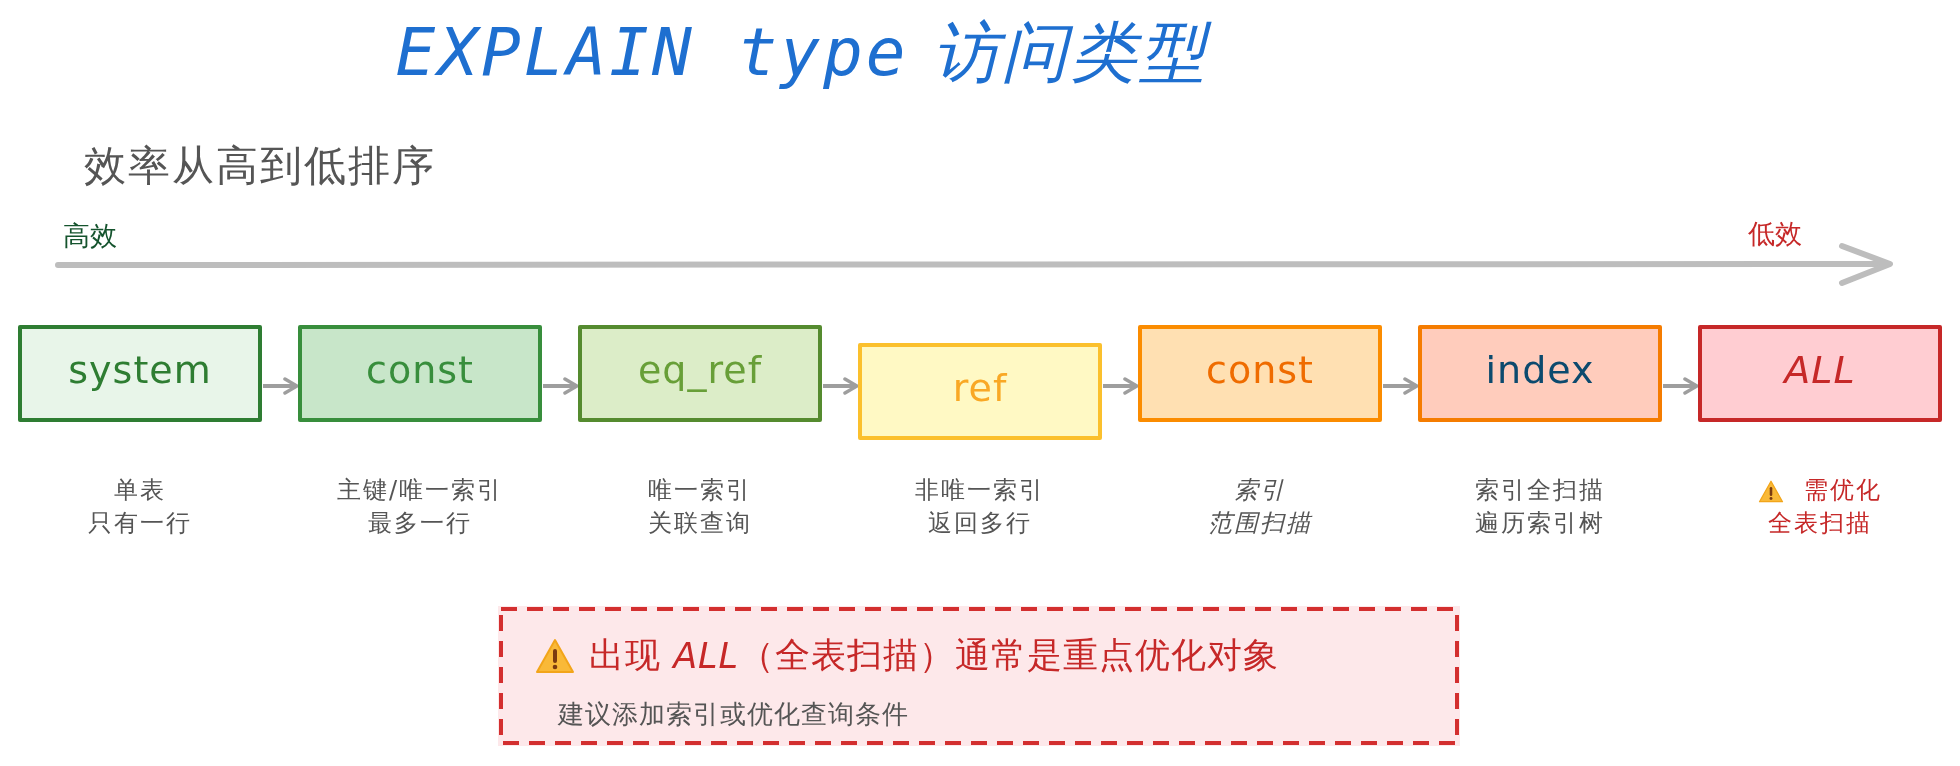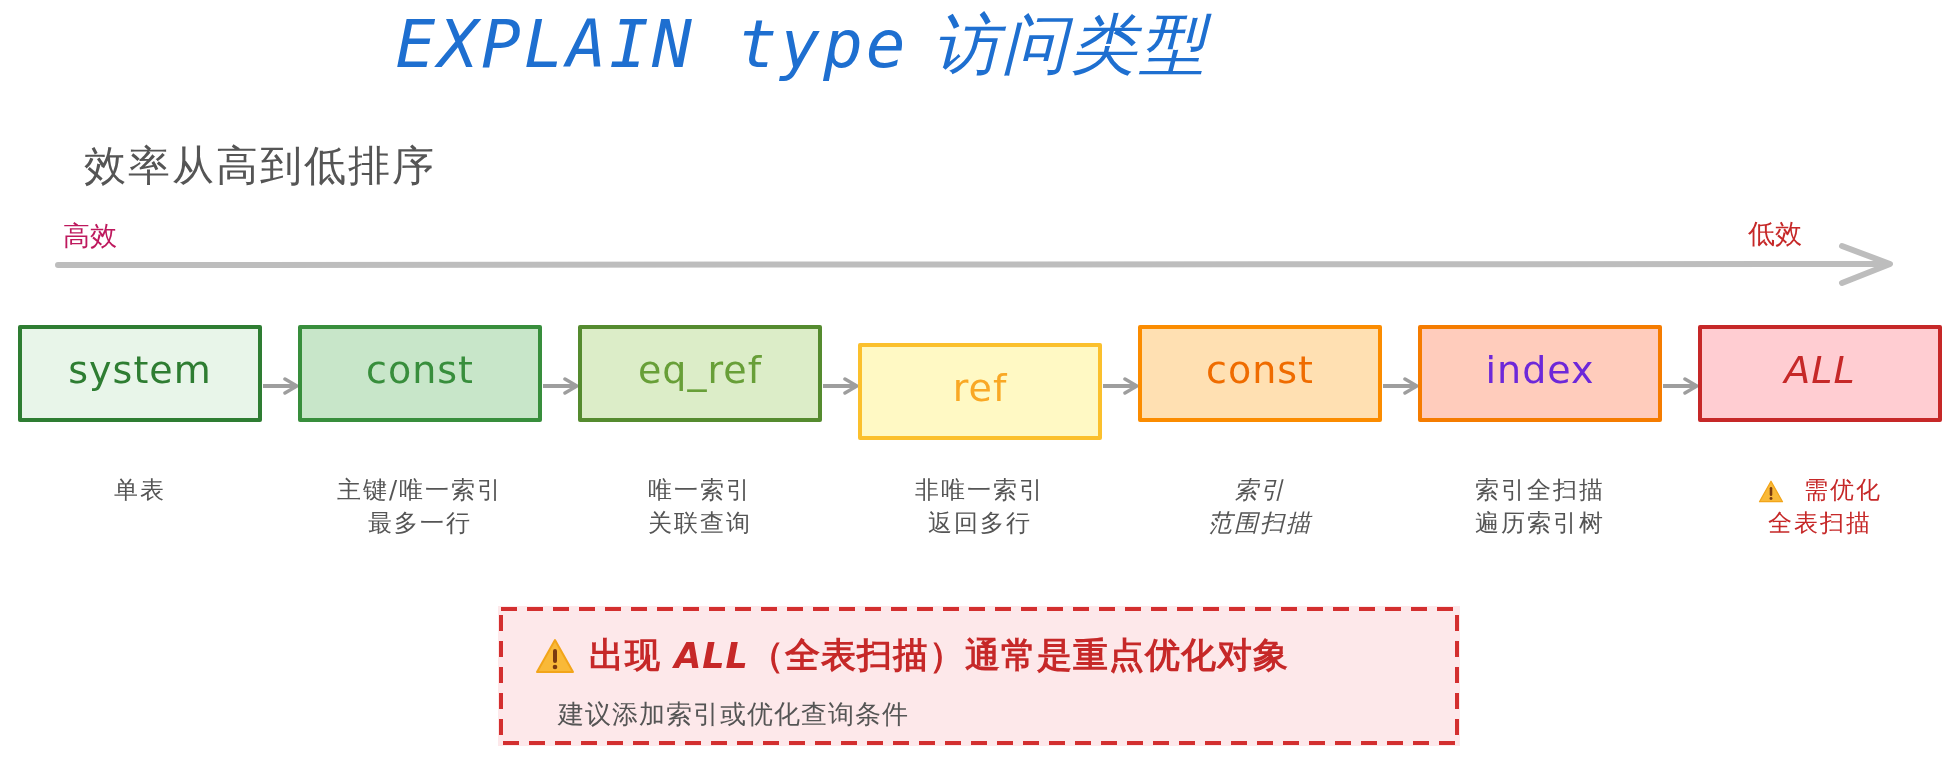--- a/index.html
+++ b/index.html
@@ -1,41 +1,41 @@
 <!DOCTYPE html>
 <html><head>
 <meta charset="utf-8">
 <style>
   html, body { margin: 0; padding: 0; background: #ffffff; }
   body { width: 1960px; height: 766px; position: relative; overflow: hidden;
          font-family: "DejaVu Sans", sans-serif; }
   .abs { position: absolute; }
-  #title { left: 0; width: 1604px; top: 0; text-align: center;
+  #title { left: 0; width: 1604px; top: 8px; text-align: center;
            font-family: "DejaVu Sans", sans-serif; font-size: 66px; color: #1e6fd0;
            letter-spacing: 3px; font-style: italic; }
   #title .t-en { font-family: "DejaVu Sans Mono", monospace; font-style: italic; }
   #subtitle { left: 40px; top: 138px; font-size: 42px; color: #555555; letter-spacing: 2px; margin-left: 44px; }
-  #label-high { left: 63px; top: 218px; font-size: 27px; color: #be185d; }
+  #label-high { left: 63px; top: 218px; font-size: 27px; color: #14532d; }
   #label-low { left: 1748px; top: 216px; font-size: 27px; color: #c62828; }
   #axis-svg { left: 0; top: 230px; }
   .box { position: absolute; top: 325px; width: 244px; height: 97px; box-sizing: border-box;
          border: 4px solid; border-radius: 2px;
          display: flex; align-items: center; justify-content: center; }
   .box .lbl { font-family: "DejaVu Sans", sans-serif; font-size: 38px; letter-spacing: 1px; margin-top: -8px; }
   .box.all .lbl { font-style: italic; }
   .conn { position: absolute; top: 376px; width: 36px; height: 20px; }
   .desc { position: absolute; top: 474px; width: 280px; text-align: center;
           font-size: 24px; line-height: 33px; color: #555555; letter-spacing: 2px; }
   .desc.bad { color: #c62828; }
   .warn-inline { display: inline-block; vertical-align: middle; margin-right: 14px; }
   #callout { left: 498px; top: 606px; width: 962px; height: 140px; box-sizing: border-box;
              background: #fde8ea; }
   #callout-border { left: 498px; top: 606px; }
   #callout-headline { left: 535px; top: 632px; font-size: 35px; color: #c62828;
-                      display: flex; align-items: center; letter-spacing: 1px; font-weight: bold; }
+                      display: flex; align-items: center; letter-spacing: 1px; }
   #callout-headline .em { font-style: italic; }
   #callout-sub { left: 558px; top: 697px; font-size: 26px; color: #555555; letter-spacing: 1px; }
 </style>
 </head>
 <body>
 
 <div id="title" class="abs">
   <span class="t-en">EXPLAIN type</span>
   <span>访问类型</span>
 </div>
@@ -53,20 +53,21 @@
 <div id="boxes">
     <div class="box" style="left: 18px; border-color: rgb(46, 125, 50); background: rgb(232, 245, 233);">
       <span class="lbl" style="color: rgb(46, 125, 50);">system</span>
     </div>
     <svg class="conn" width="36" height="20" style="left: 263px;">
       <line x1="0" y1="10" x2="33" y2="10" stroke="#9e9e9e" stroke-width="4"></line>
       <polyline points="22,3 34,10 22,17" fill="none" stroke="#9e9e9e" stroke-width="3.5" stroke-linecap="round"></polyline>
     </svg>
     <div class="desc" style="left: 0px;">
       <div>单表</div>
+      <div>只有一行</div>
     </div>
     <div class="box" style="left: 298px; border-color: rgb(56, 142, 60); background: rgb(200, 230, 201);">
       <span class="lbl" style="color: rgb(56, 142, 60);">const</span>
     </div>
     <svg class="conn" width="36" height="20" style="left: 543px;">
       <line x1="0" y1="10" x2="33" y2="10" stroke="#9e9e9e" stroke-width="4"></line>
       <polyline points="22,3 34,10 22,17" fill="none" stroke="#9e9e9e" stroke-width="3.5" stroke-linecap="round"></polyline>
     </svg>
     <div class="desc" style="left: 280px;">
       <div>主键/唯一索引</div>
@@ -99,21 +100,21 @@
     </div>
     <svg class="conn" width="36" height="20" style="left: 1383px;">
       <line x1="0" y1="10" x2="33" y2="10" stroke="#9e9e9e" stroke-width="4"></line>
       <polyline points="22,3 34,10 22,17" fill="none" stroke="#9e9e9e" stroke-width="3.5" stroke-linecap="round"></polyline>
     </svg>
     <div class="desc" style="left: 1120px; font-style: italic;">
       <div>索引</div>
       <div>范围扫描</div>
     </div>
     <div class="box" style="left: 1418px; border-color: rgb(245, 124, 0); background: rgb(255, 204, 188);">
-      <span class="lbl" style="color: #6d28d9;">index</span>
+      <span class="lbl" style="color: #0c4a6e;">index</span>
     </div>
     <svg class="conn" width="36" height="20" style="left: 1663px;">
       <line x1="0" y1="10" x2="33" y2="10" stroke="#9e9e9e" stroke-width="4"></line>
       <polyline points="22,3 34,10 22,17" fill="none" stroke="#9e9e9e" stroke-width="3.5" stroke-linecap="round"></polyline>
     </svg>
     <div class="desc" style="left: 1400px;">
       <div>索引全扫描</div>
       <div>遍历索引树</div>
     </div>
     <div class="box all" style="left: 1698px; border-color: rgb(198, 40, 40); background: rgb(255, 205, 210);">

